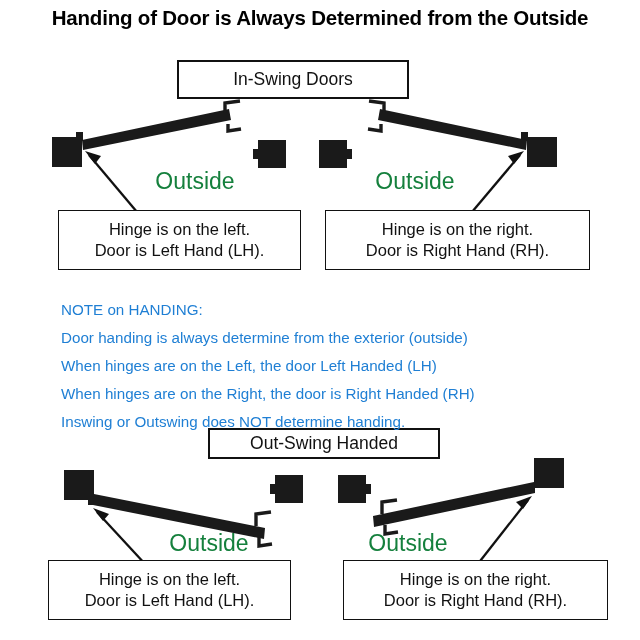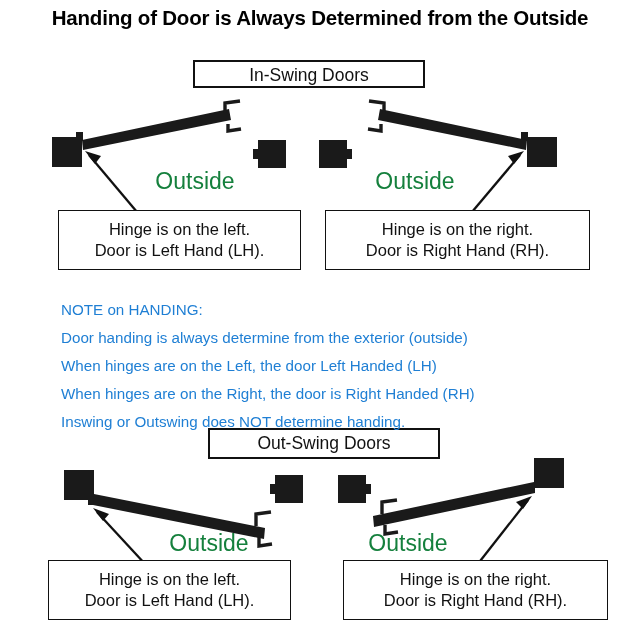--- a/index.html
+++ b/index.html
@@ -71,26 +71,26 @@
 
   svg.art{position:absolute;left:0;top:0;width:640px;height:640px;pointer-events:none;}
 </style>
 </head>
 <body>
 
 <div id="stage">
 
   <div class="title">Handing of Door is Always Determined from the Outside</div>
 
-  <div class="sectionbox" style="left:193px;top:60px;width:232px;height:28px;align-items:flex-end;">
+  <div class="sectionbox" style="left:177px;top:60px;width:232px;height:39px;">
     <span>In-Swing Doors</span>
   </div>
 
   <div class="sectionbox" style="left:208px;top:428px;width:232px;height:31px;">
-    <span>Out-Swing Doors</span>
+    <span>Out-Swing Handed</span>
   </div>
 
   <svg class="art" viewBox="0 0 640 640">
 
     <g>
 
       <rect x="52" y="137" width="30" height="30" fill="#1a1a1a"></rect>
 
       <rect x="76" y="132" width="7" height="9" fill="#1a1a1a"></rect>
 

